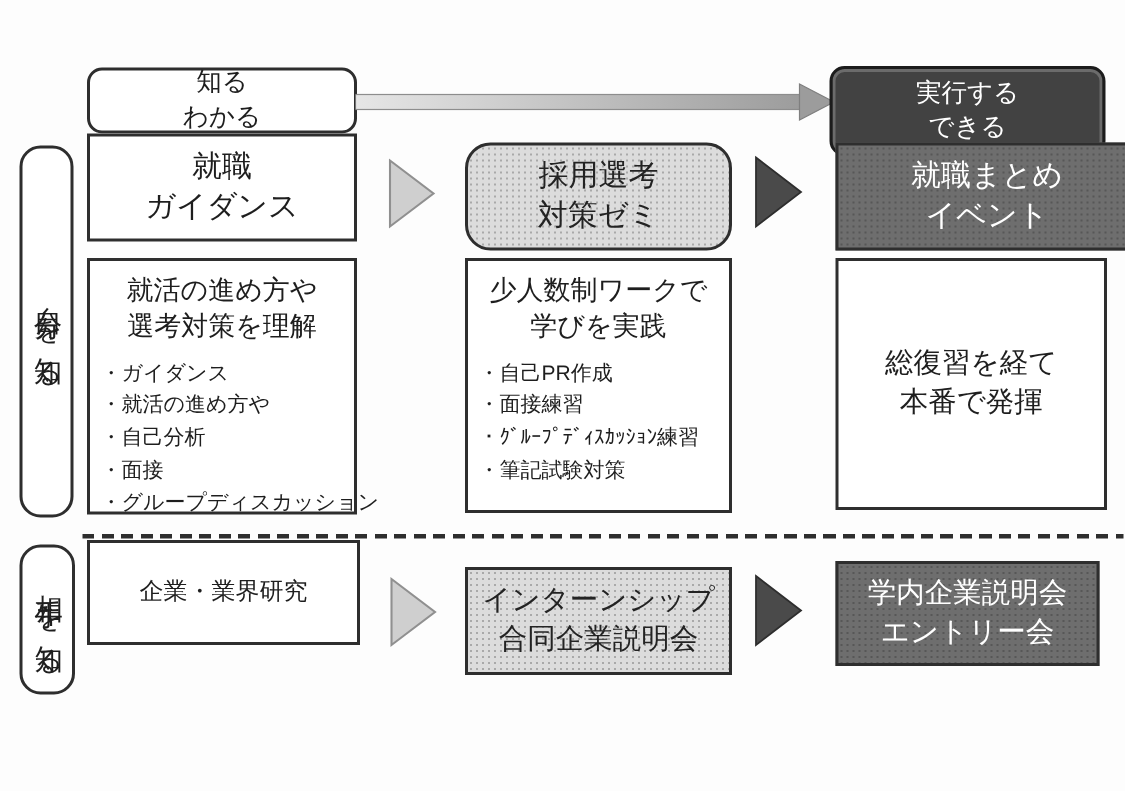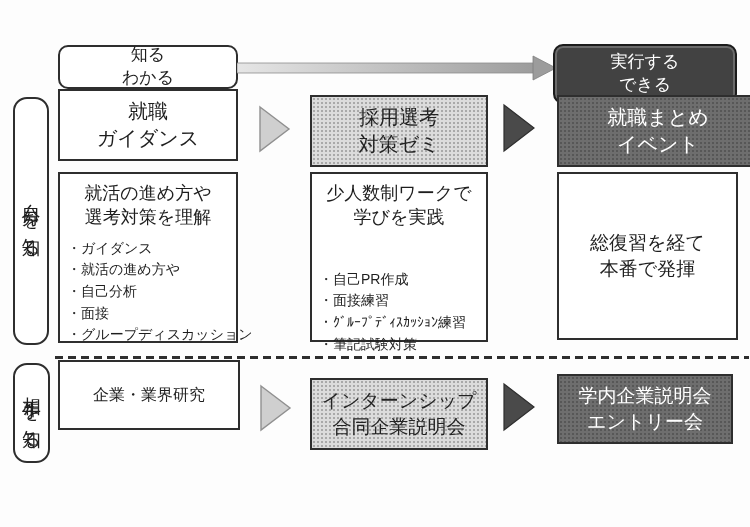--- a/index.html
+++ b/index.html
@@ -18,35 +18,35 @@
 
   
   .side-label{position:absolute;box-sizing:border-box;border:2px solid #2e2e2e;border-radius:14px;
               background:#ffffff;display:flex;align-items:center;justify-content:center;}
   .side-label span{writing-mode:vertical-rl;text-orientation:upright;font-size:19px;letter-spacing:4px;}
   .side-self{left:13px;top:97px;width:36px;height:248px;}
   .side-partner{left:13px;top:363px;width:37px;height:100px;}
 
   
   .step1{left:58px;top:89px;width:180px;height:72px;font-size:20px;}
-  .step2{left:310px;top:95px;width:178px;height:72px;font-size:20px;}
+  .step2{left:310px;top:95px;width:178px;height:72px;font-size:20px;border-radius:17px;}
   .step3{left:557px;top:95px;width:202px;height:72px;font-size:20px;}
 
   
   .light-tone{background-color:#dcdcdc;
               background-image:radial-gradient(#a9a9a9 0.8px,transparent 0.9px);
               background-size:4px 4px;color:#232323;}
   .dark-tone{background-color:#6e6e6e;
              background-image:radial-gradient(#575757 0.9px,transparent 1px);
              background-size:4px 4px;color:#ffffff;}
 
   
   .detail{justify-content:flex-start;padding:6px 6px;}
   .detail1{left:58px;top:172px;width:180px;height:171px;}
-  .detail2{left:310px;top:172px;width:178px;height:170px;gap:31px;}
+  .detail2{left:310px;top:172px;width:178px;height:170px;}
   .detail3{left:557px;top:172px;width:181px;height:168px;justify-content:center;font-size:19px;}
   .detail .heading{font-size:18px;line-height:1.32;text-align:center;margin:2px 0 6px 0;}
   .detail ul{list-style:none;margin:2px 0 0 0;padding:0 0 0 2px;width:100%;text-align:left;}
   .detail li{font-size:14px;line-height:1.55;white-space:nowrap;}
 
   
   .b-step1{left:58px;top:360px;width:182px;height:70px;font-size:16px;}
   .b-step2{left:310px;top:378px;width:178px;height:72px;font-size:19px;}
   .b-step3{left:557px;top:374px;width:176px;height:70px;font-size:19px;}
 

